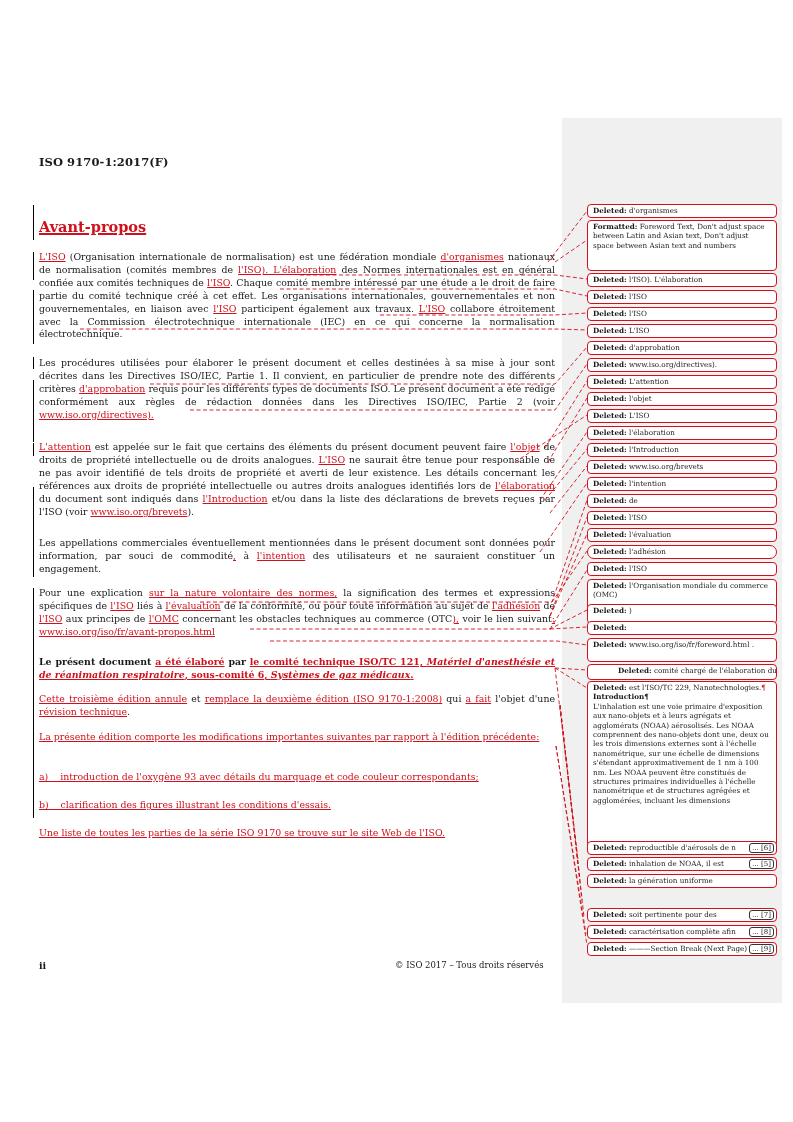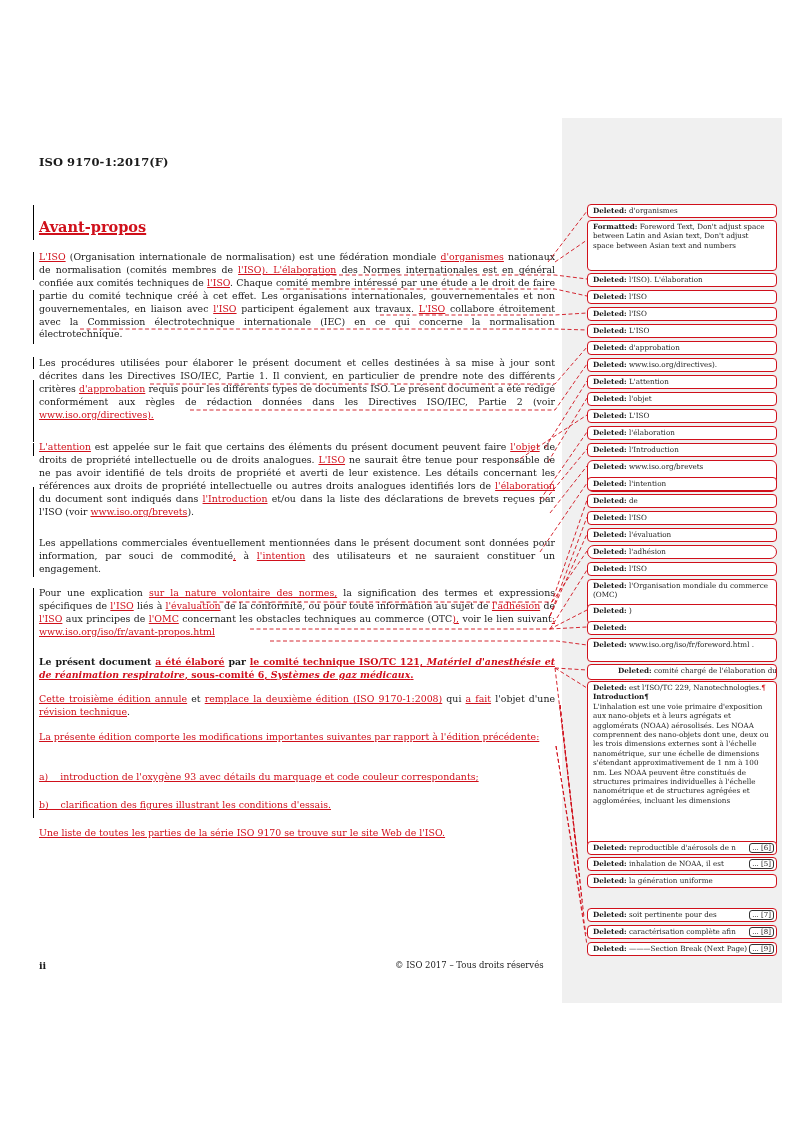--- a/index.html
+++ b/index.html
@@ -153,21 +153,21 @@
     <div class="balloon" style="top: 290px; height: 14px;"><b>Deleted:</b><span> l'ISO</span></div>
     <div class="balloon" style="top: 307px; height: 14px;"><b>Deleted:</b><span> l'ISO</span></div>
     <div class="balloon" style="top: 324px; height: 14px;"><b>Deleted:</b><span> L'ISO</span></div>
     <div class="balloon" style="top: 341px; height: 14px;"><b>Deleted:</b><span> d'approbation</span></div>
     <div class="balloon" style="top: 358px; height: 14px;"><b>Deleted:</b><span> www.iso.org/directives).</span></div>
     <div class="balloon" style="top: 375px; height: 14px;"><b>Deleted:</b><span> L'attention</span></div>
     <div class="balloon" style="top: 392px; height: 14px;"><b>Deleted:</b><span> l'objet</span></div>
     <div class="balloon" style="top: 409px; height: 14px;"><b>Deleted:</b><span> L'ISO</span></div>
     <div class="balloon" style="top: 426px; height: 14px;"><b>Deleted:</b><span> l'élaboration</span></div>
     <div class="balloon" style="top: 443px; height: 14px;"><b>Deleted:</b><span> l'Introduction</span></div>
-    <div class="balloon" style="top: 460px; height: 32px; border-radius: 6px;"><b>Deleted:</b><span> www.iso.org/brevets</span></div>
+    <div class="balloon" style="top: 460px; height: 14px;"><b>Deleted:</b><span> www.iso.org/brevets</span></div>
     <div class="balloon" style="top: 477px; height: 14px;"><b>Deleted:</b><span> l'intention</span></div>
     <div class="balloon" style="top: 494px; height: 14px;"><b>Deleted:</b><span> de</span></div>
     <div class="balloon" style="top: 511px; height: 14px;"><b>Deleted:</b><span> l'ISO</span></div>
     <div class="balloon" style="top: 528px; height: 14px;"><b>Deleted:</b><span> l'évaluation</span></div>
     <div class="balloon" style="top: 545px; height: 14px; border-radius: 7px;"><b>Deleted:</b><span> l'adhésion</span></div>
     <div class="balloon" style="top: 562px; height: 14px;"><b>Deleted:</b><span> l'ISO</span></div>
     <div class="balloon wrap" style="top: 579px; height: 34px;"><b>Deleted:</b><span> l'Organisation mondiale du commerce (OMC)</span></div>
     <div class="balloon" style="top: 604px; height: 20px;"><b>Deleted:</b><span> )</span></div>
     <div class="balloon" style="top: 621px; height: 14px;"><b>Deleted:</b><span></span></div>
     <div class="balloon wrap" style="top: 638px; height: 24px;"><b>Deleted:</b><span> www.iso.org/iso/fr/foreword.html .</span></div>

